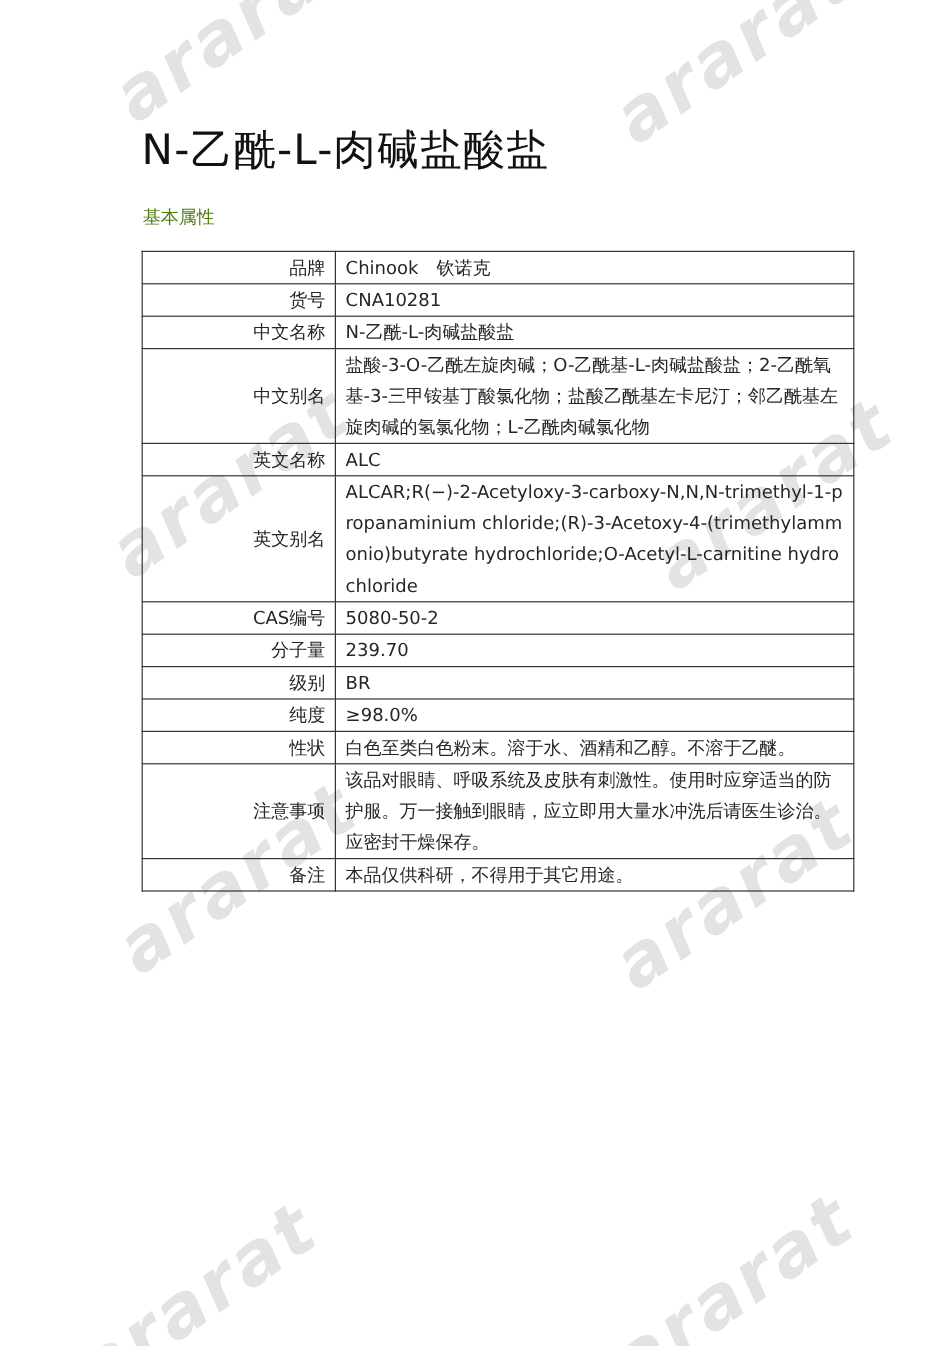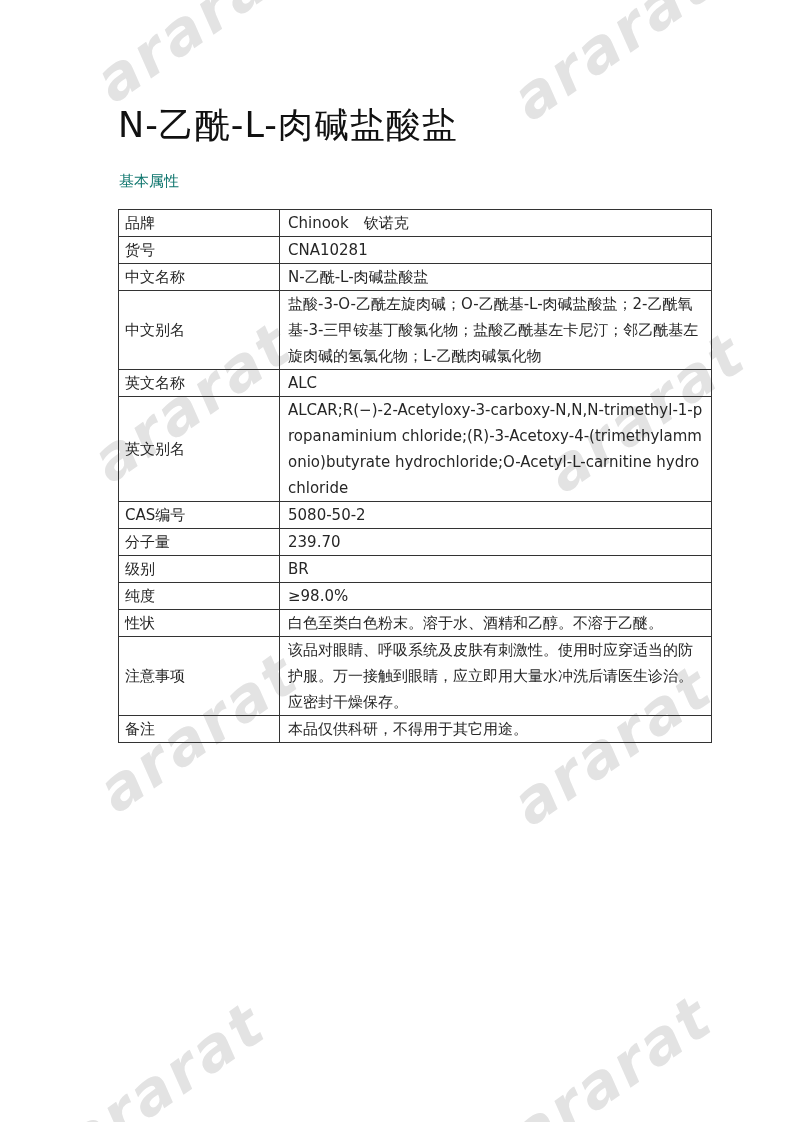--- a/index.html
+++ b/index.html
@@ -45,40 +45,40 @@
     font-weight:500;
     letter-spacing:1px;
     color:#111111;
     white-space:nowrap;
   }
   .section-title{
     margin:0;
     position:absolute;left:1px;top:172px;
     font-size:15px;
     font-weight:400;
-    color:#0f766e;
+    color:#4d7c0f;
   }
   table.props{
     position:absolute;left:0;top:209px;
     width:562px;
     border-collapse:collapse;
     table-layout:fixed;
     background:transparent;
     font-size:15px;
     line-height:26px;
     color:#262626;
   }
   table.props td{
     border:1px solid #333333;
     padding:0 8px 0 6px;
     height:26px;
     vertical-align:middle;
     background:transparent;
   }
-  table.props td.lab{width:146px;}
+  table.props td.lab{width:146px;text-align:right;}
   table.props td.val{width:415px;padding-left:8px;word-break:break-all;overflow-wrap:anywhere;}
 </style>
 </head>
 <body>
 
 <div class="page">
 
   <div class="wm wm1">ararat</div>
   <div class="wm wm2">ararat</div>
   <div class="wm wm3">ararat</div>

